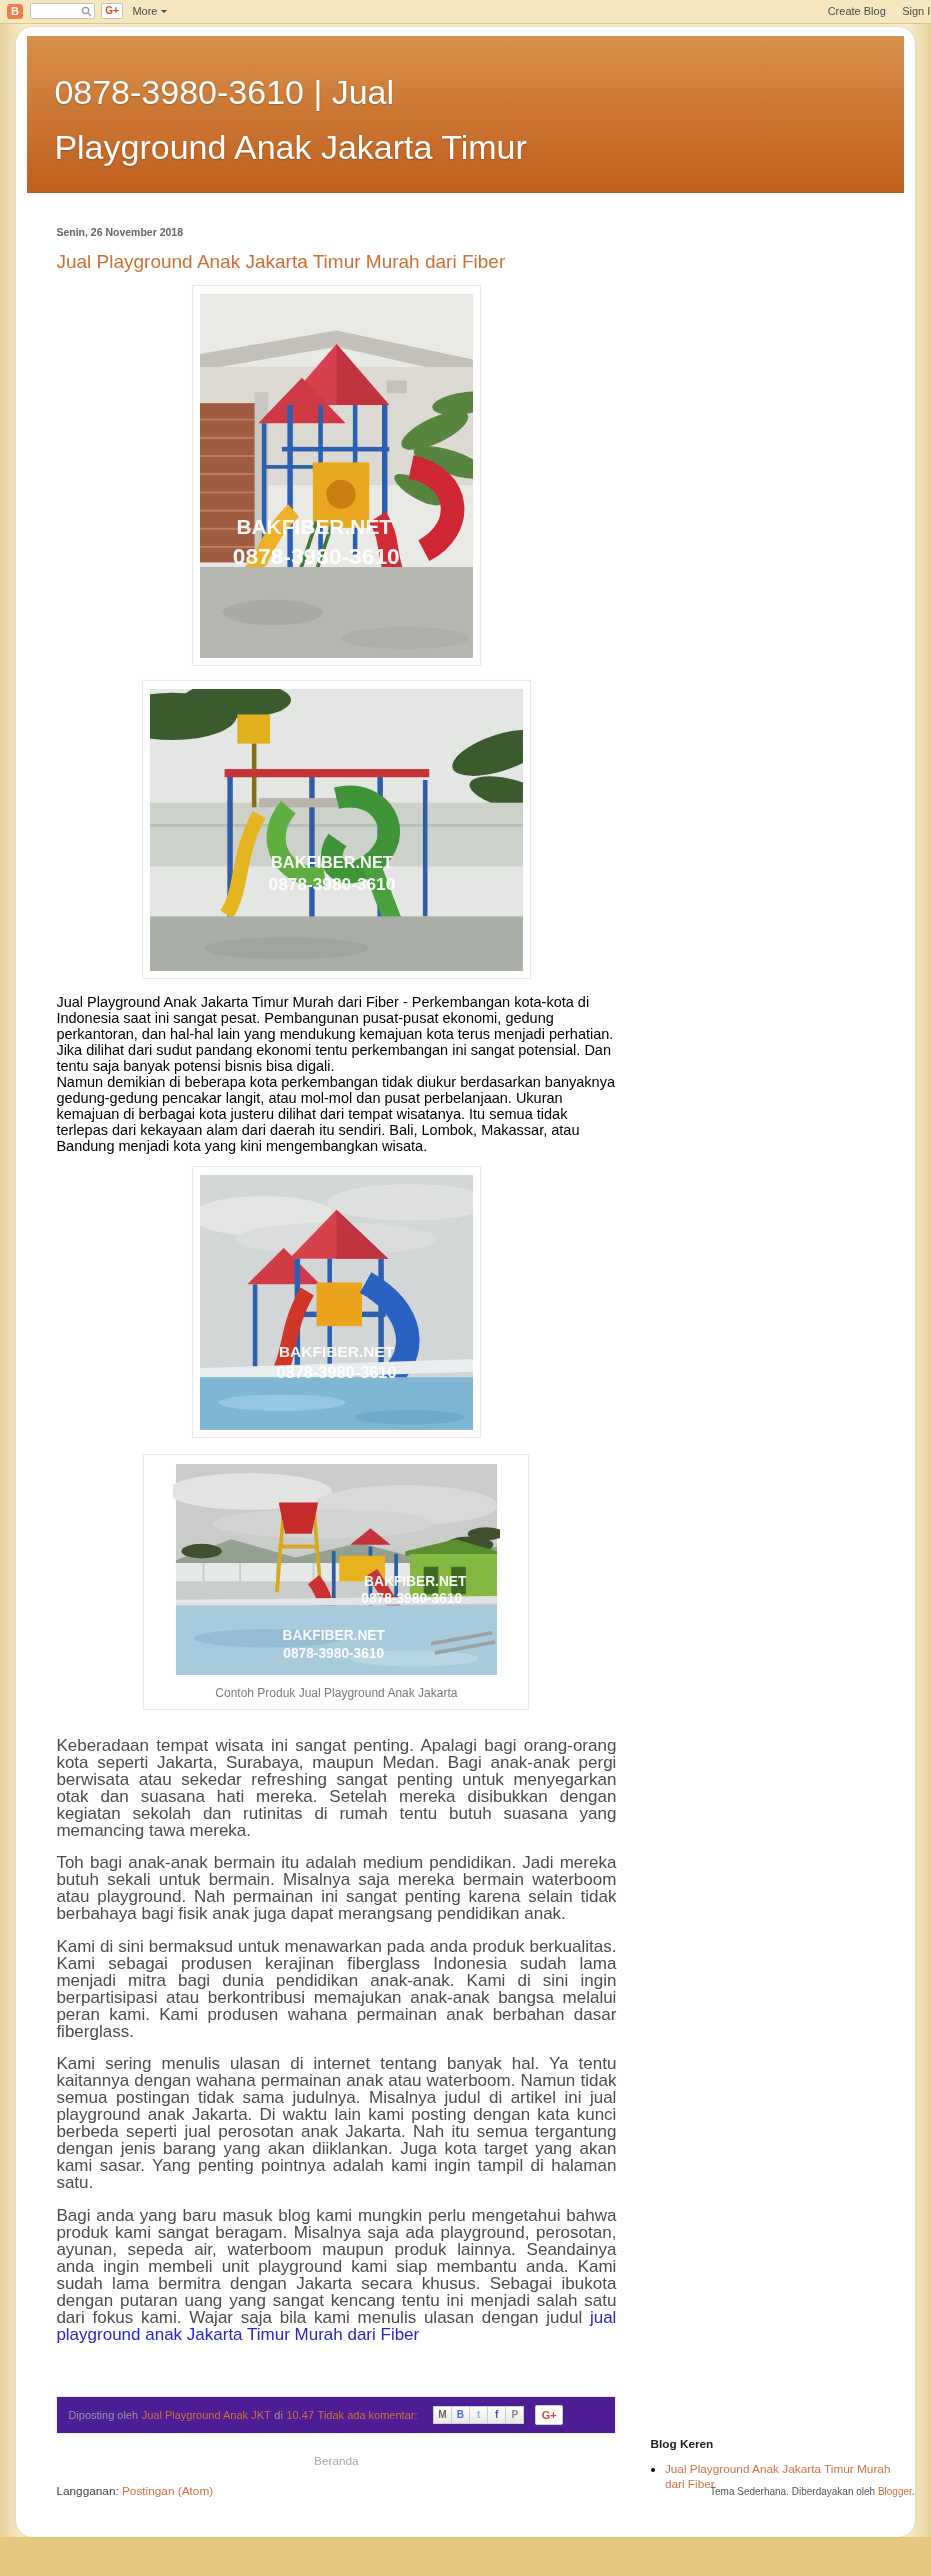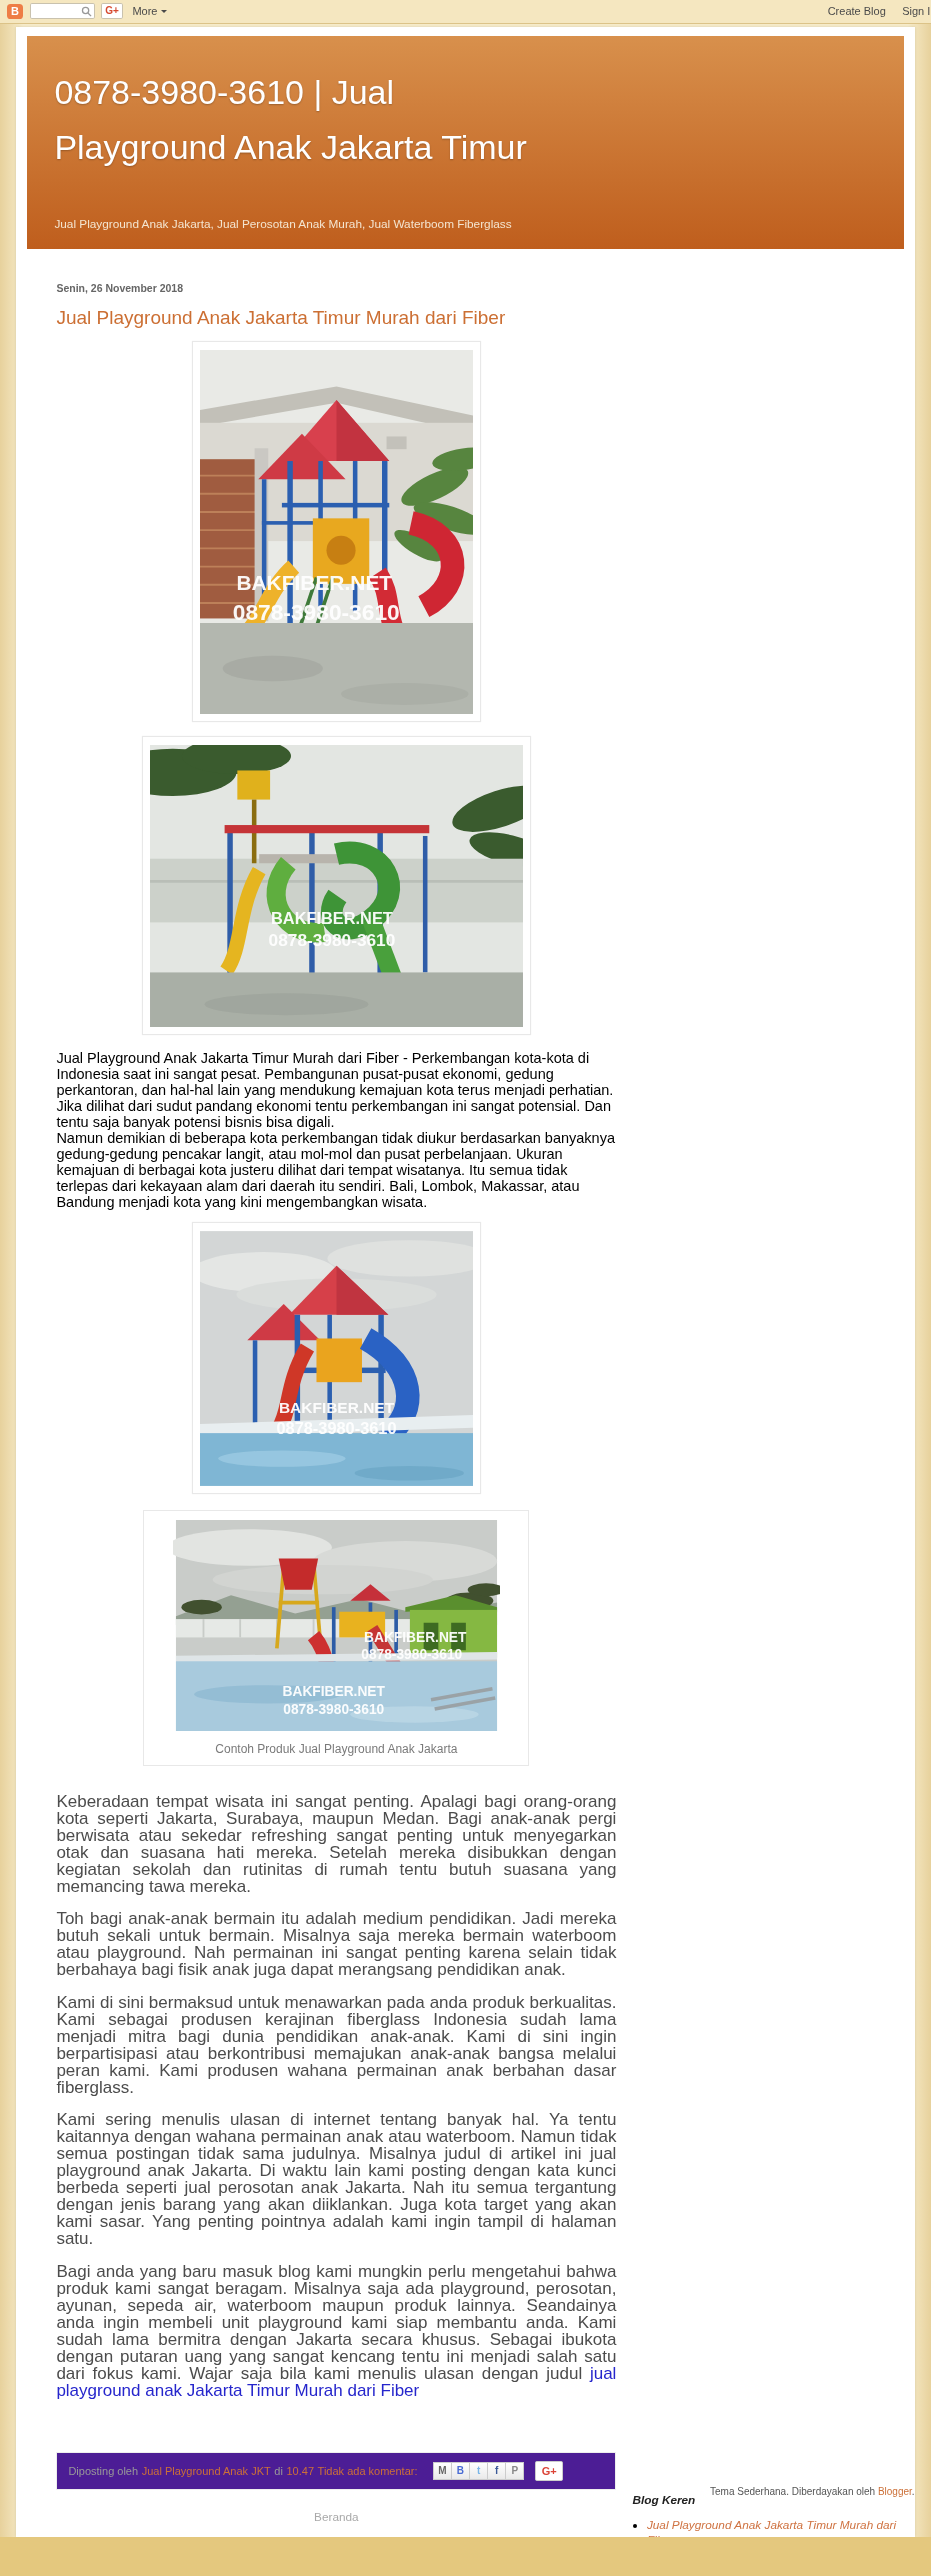--- a/index.html
+++ b/index.html
@@ -28,35 +28,35 @@
   .nav-gplus {
     height:16.4px; background:#fff; border:0.9px solid #c9c2ae; border-radius:1.8px;
     font-size:10px; font-weight:bold; color:#d6492f; padding:0 3.6px; line-height:14.5px; margin-right:9px;
   }
   .nav-more { display:flex; align-items:center; gap:3.6px; cursor:default; }
   .caret-down { width:0; height:0; border-left:3.6px solid transparent; border-right:3.6px solid transparent; border-top:3.6px solid #4a4a4a; }
   .nav-right { margin-left:auto; display:flex; gap:16.4px; white-space:nowrap; margin-right:-12.7px; }
   
   .wrapper {
     position:absolute; top:27px; left:16.4px; right:16.4px; bottom:39px;
-    background:#ffffff; box-shadow:0 0 2.7px rgba(0,0,0,.12); overflow:hidden;
+    background:#ffffff; box-shadow:0 0 2.7px rgba(0,0,0,.12); overflow:hidden;border-radius:17px;
   }
   .bottom-strip { position:absolute; left:0; bottom:0; width:931px; height:39px; background:#e4c87e; }
   
   .header-box {
     margin:9px 11px 0 11px;
     background:linear-gradient(#d8904c,#bf5e1d);
     padding:29px 27px 18px 27px;
   }
   .blog-title { color:#fff; font-size:34px; line-height:55px; font-weight:normal; text-shadow:0 0.9px 1.8px rgba(0,0,0,.25); }
   .blog-desc { color:#f4e5d0; font-size:11.8px; margin-top:42px; }
   
   .content { display:flex; align-items:flex-end; }
   .main { width:560px; margin-left:40px; padding-top:33px; }
-  .sidebar { flex:1; margin-left:16px; margin-right:14.5px; padding-top:47px;font-style:italic; }
+  .sidebar { flex:1; margin-left:34px; margin-right:14.5px; padding-top:47px; }
   
   .date-header { font-size:10.5px; font-weight:bold; color:#666; margin-bottom:12.7px; }
   .post-title { font-size:19px; color:#cc6f33; font-weight:normal; margin-bottom:9px; cursor:pointer; }
   .img-frame {
     display:block; width:max-content; margin:12.7px auto 14.5px auto; background:#fff;
     border:0.9px solid #e8e8e8; padding:7.3px; box-shadow:0 0 0.9px rgba(0,0,0,.1); cursor:pointer;
   }
   .img-frame svg { display:block; }
   .caption-box {
     width:386px; margin:16.4px auto 27px auto; border:0.9px solid #e8e8e8; padding:9px 9px 5.5px 9px; text-align:center;
@@ -118,21 +118,20 @@
   </span>
 </div>
 
 <div class="wrapper">
 
   <div class="header-box">
     <h1 class="blog-title">
       <div>0878-3980-3610 | Jual</div>
       <div>Playground Anak Jakarta Timur</div>
     </h1>
-    <div class="blog-desc">Jual Playground Anak Jakarta, Jual Perosotan Anak Murah, Jual Waterboom Fiberglass</div>
   </div>
 
   <div class="content">
 
     <div class="main">
       <div class="date-header">Senin, 26 November 2018</div>
       <h2 class="post-title">Jual Playground Anak Jakarta Timur Murah dari Fiber</h2>
 
       <div class="img-frame">
         <svg width="273" height="364" viewBox="0 0 300 400">

